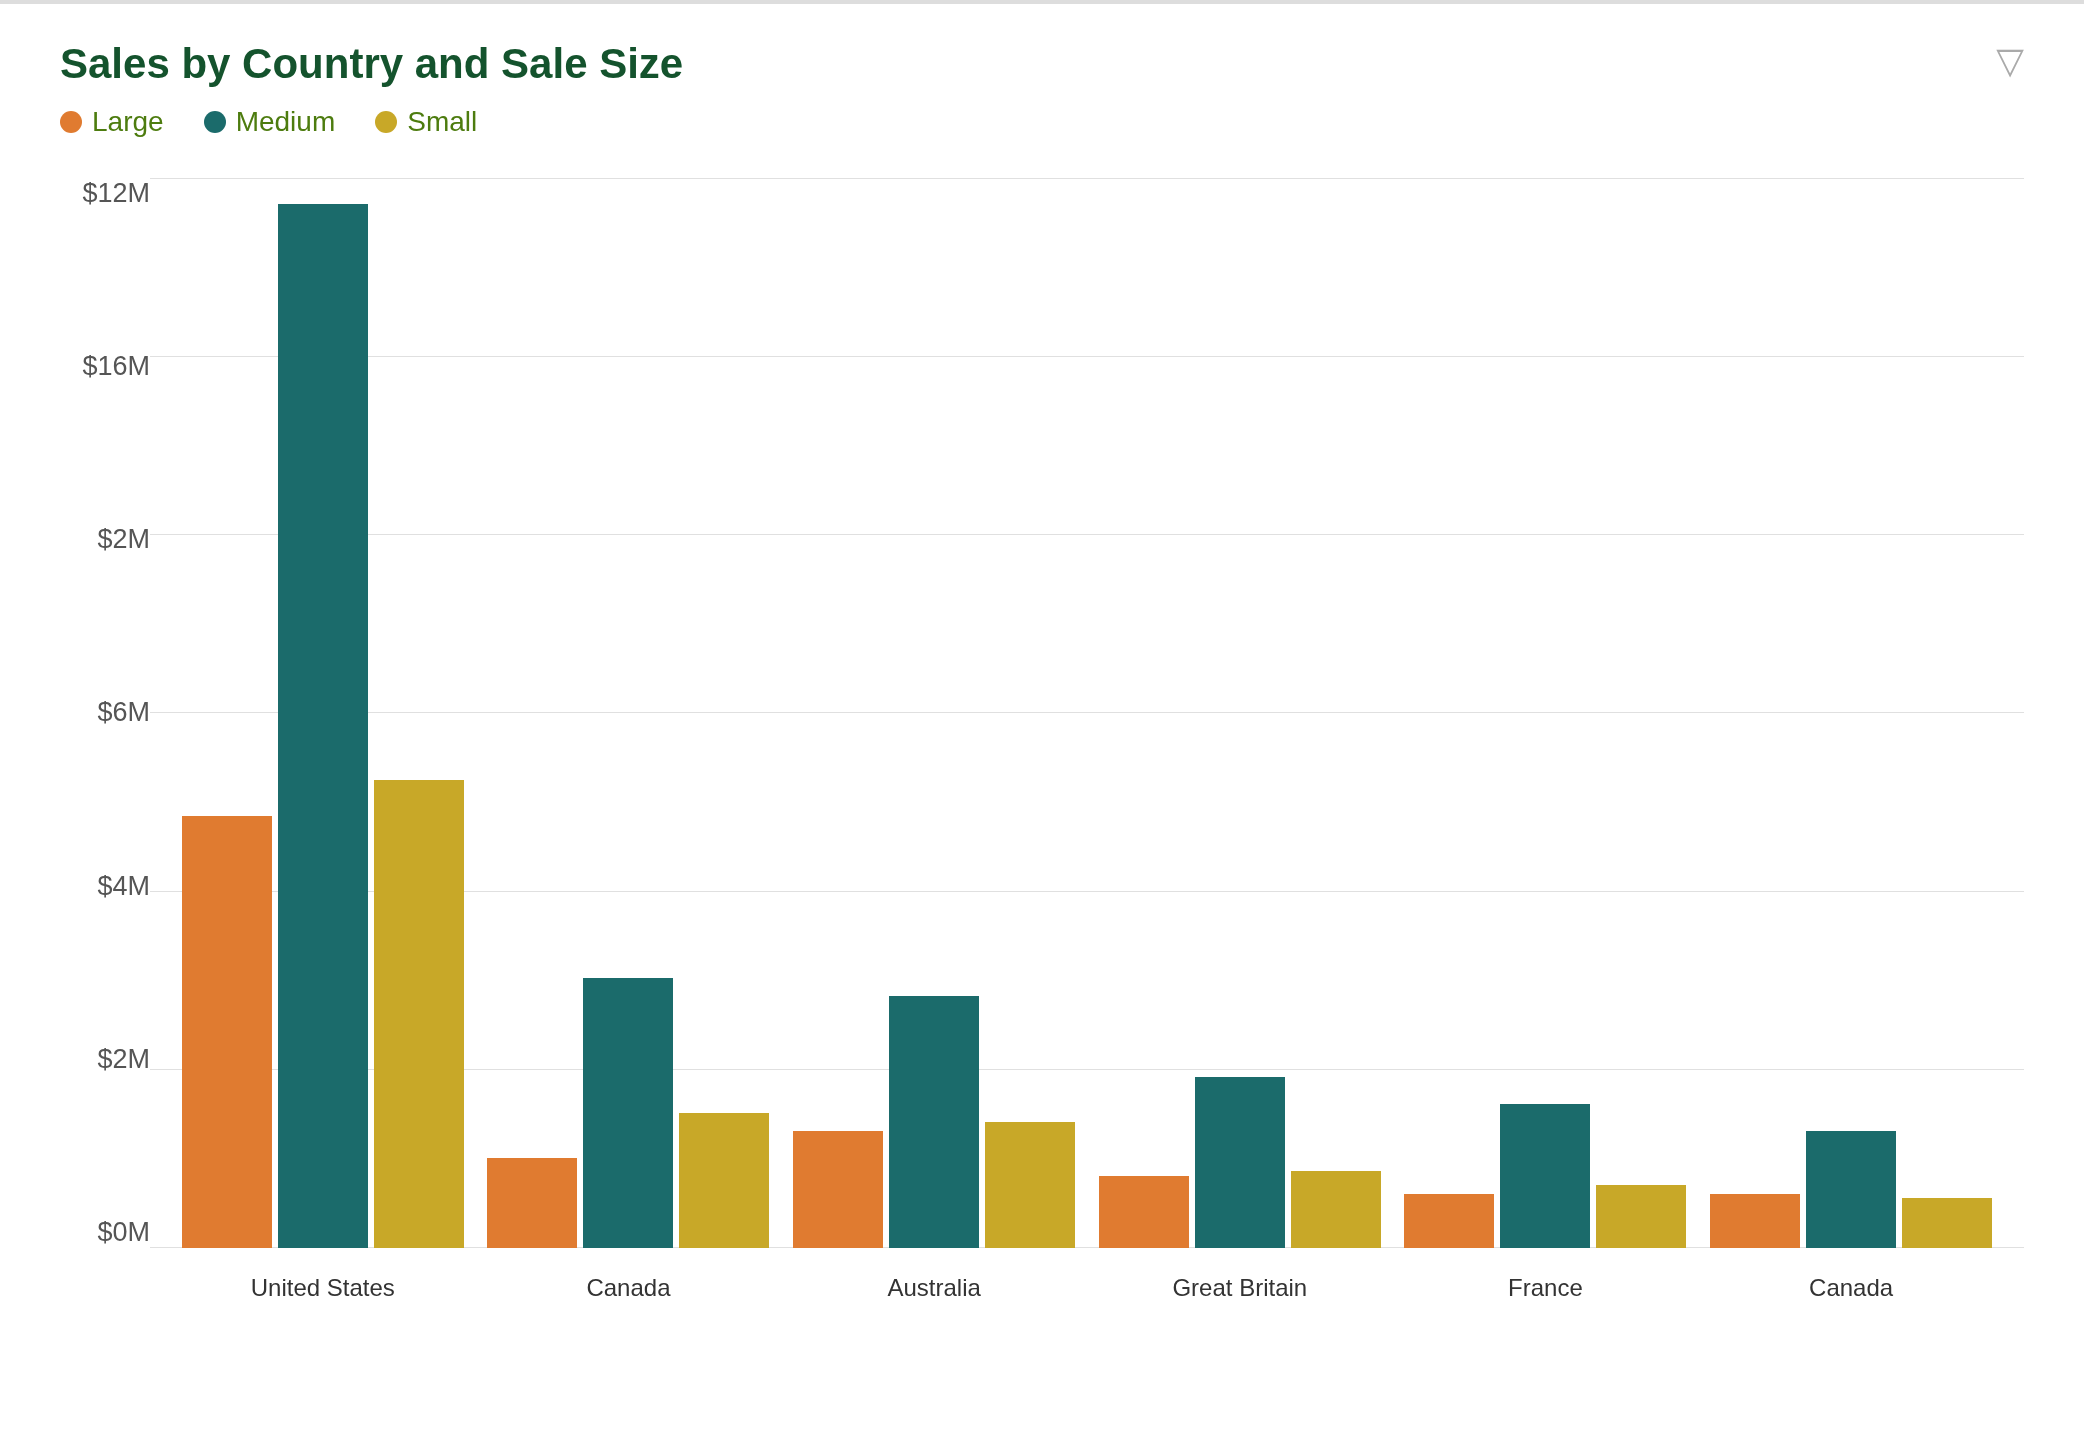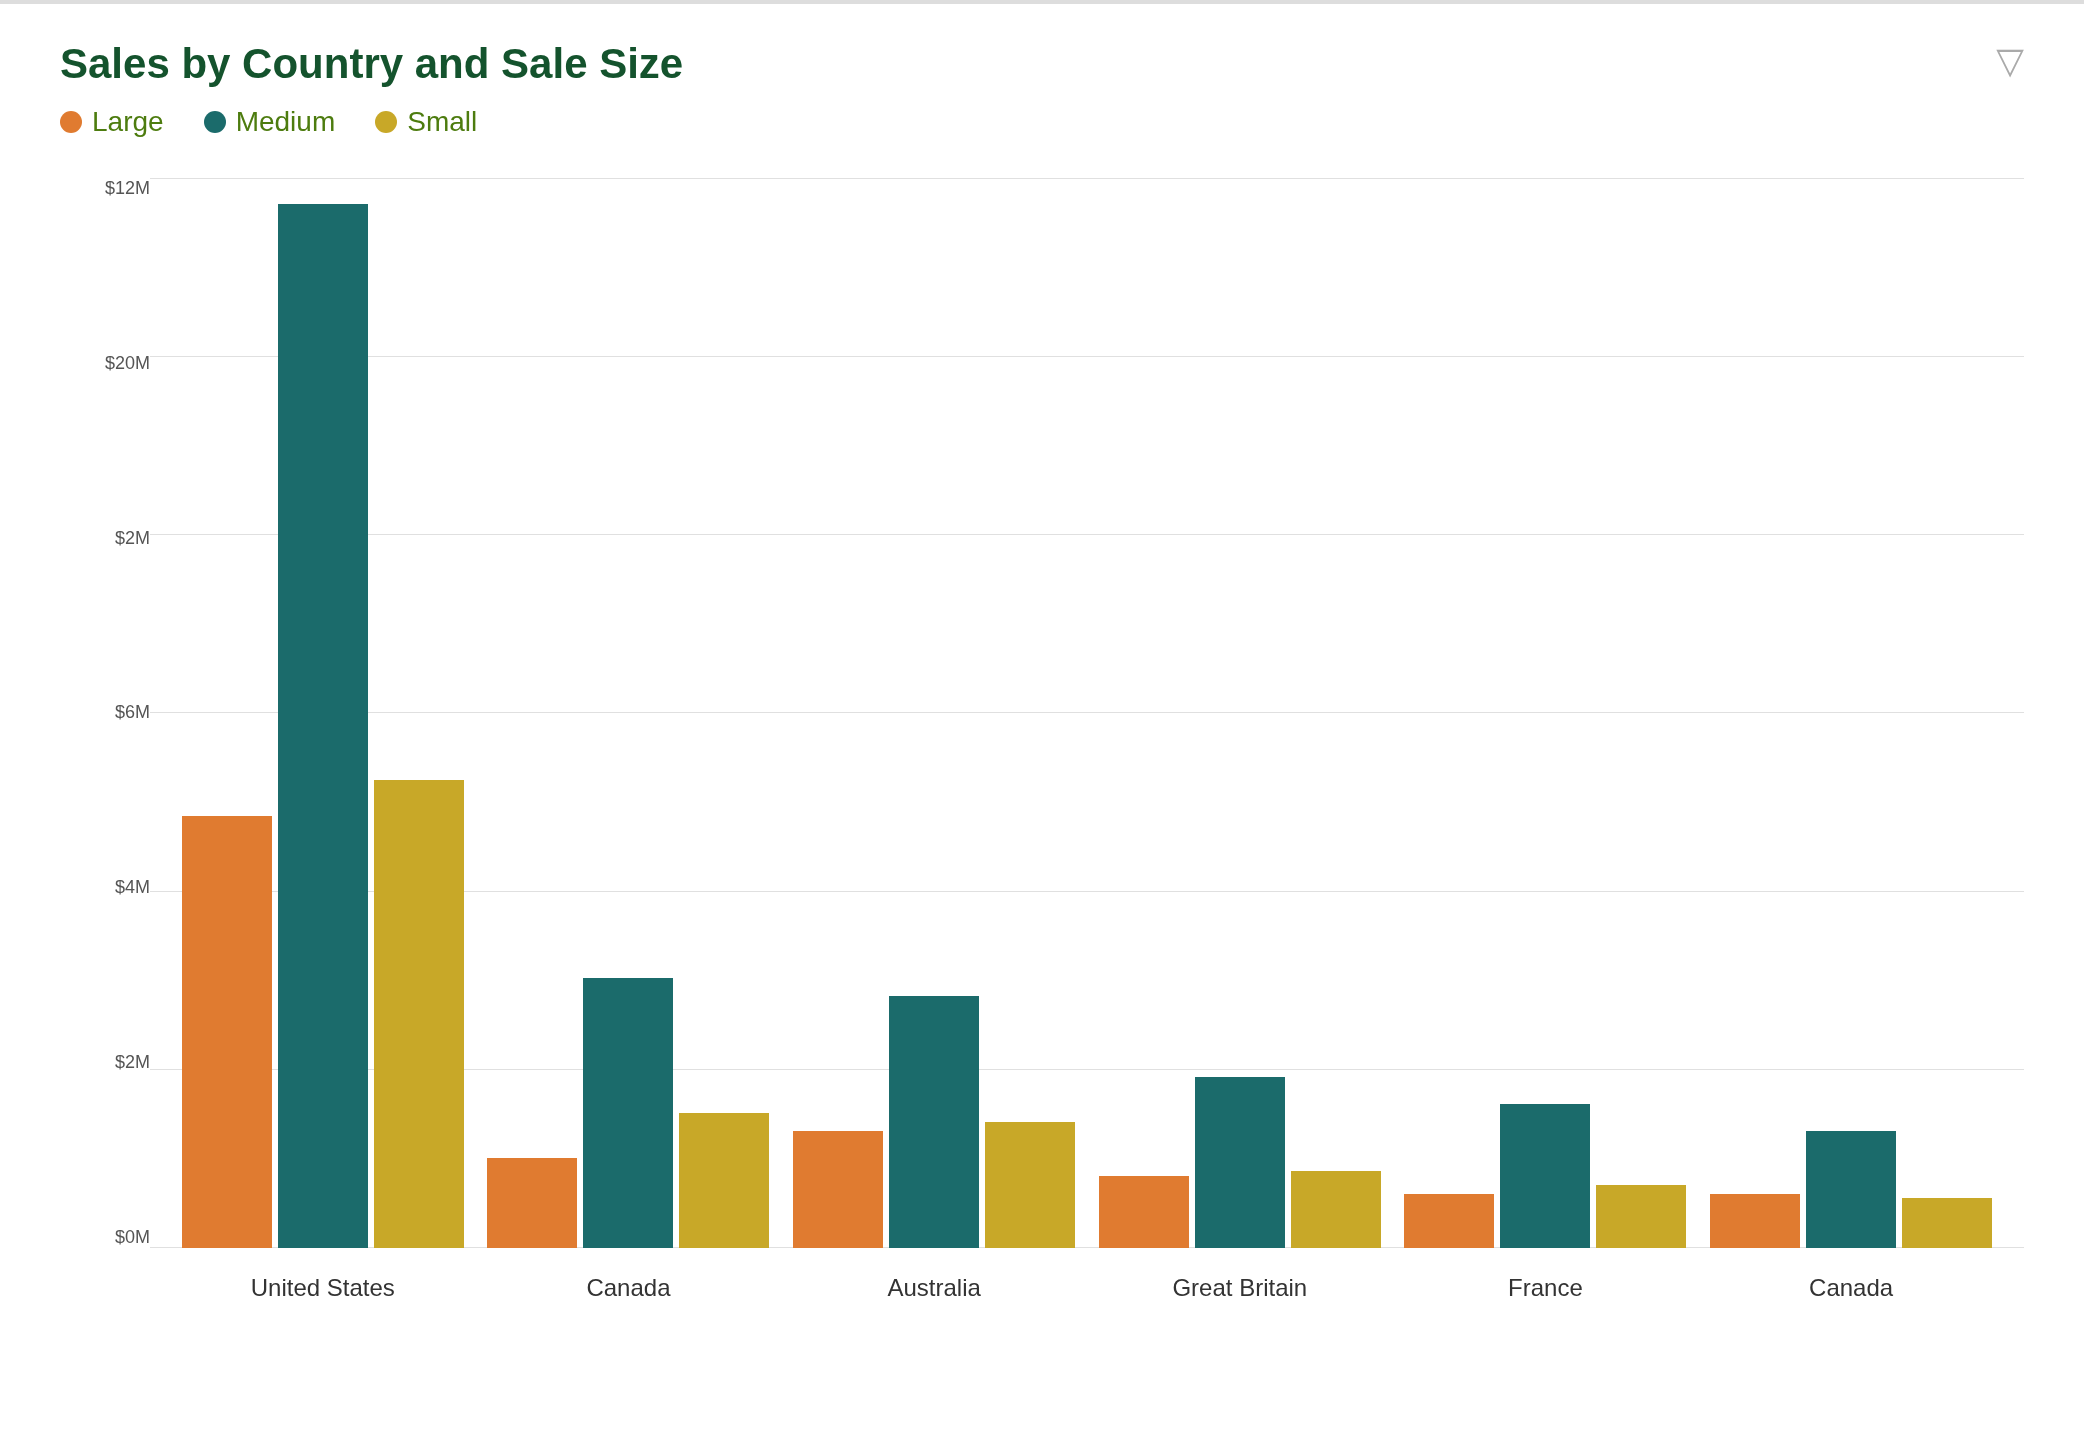--- a/index.html
+++ b/index.html
@@ -60,21 +60,21 @@
       display: flex;
       flex-direction: column;
       justify-content: space-between;
       align-items: flex-end;
       width: 90px;
       padding-bottom: 80px;
       padding-top: 10px;
     }
 
     .y-label {
-      font-size: 18px;
+      font-size: 27px;
       color: #555;
       text-align: center;
     }
 
     .chart-inner {
       flex: 1;
       position: relative;
       display: flex;
       flex-direction: column;
     }
@@ -188,21 +188,21 @@
       <div class="legend-dot" style="background:#C8A828;"></div>
       <span>Small</span>
     </div>
   </div>
 
   <div class="filter-icon">▽</div>
 
   <div class="chart-area">
     <div class="y-axis">
       <span class="y-label">$12M</span>
-      <span class="y-label">$20M</span>
+      <span class="y-label">$16M</span>
       <span class="y-label">$2M</span>
       <span class="y-label">$6M</span>
       <span class="y-label">$4M</span>
       <span class="y-label">$2M</span>
       <span class="y-label">$0M</span>
     </div>
 
     <div class="chart-inner">
       <div class="grid-lines">
         <div class="grid-line"></div>

